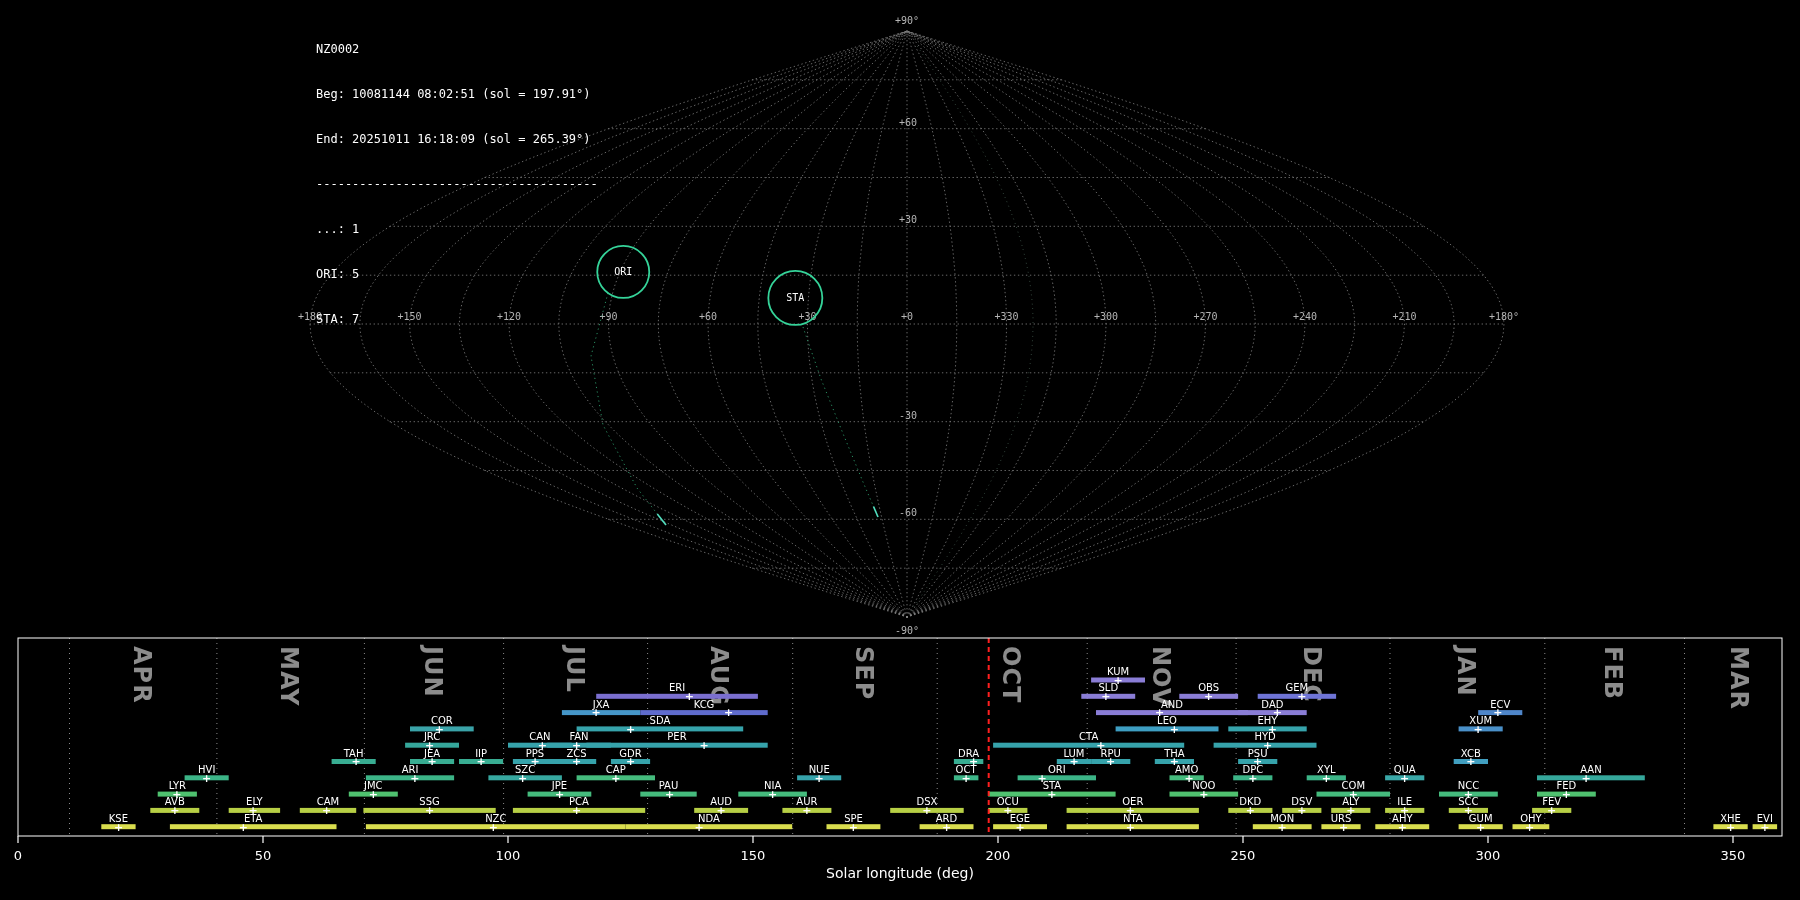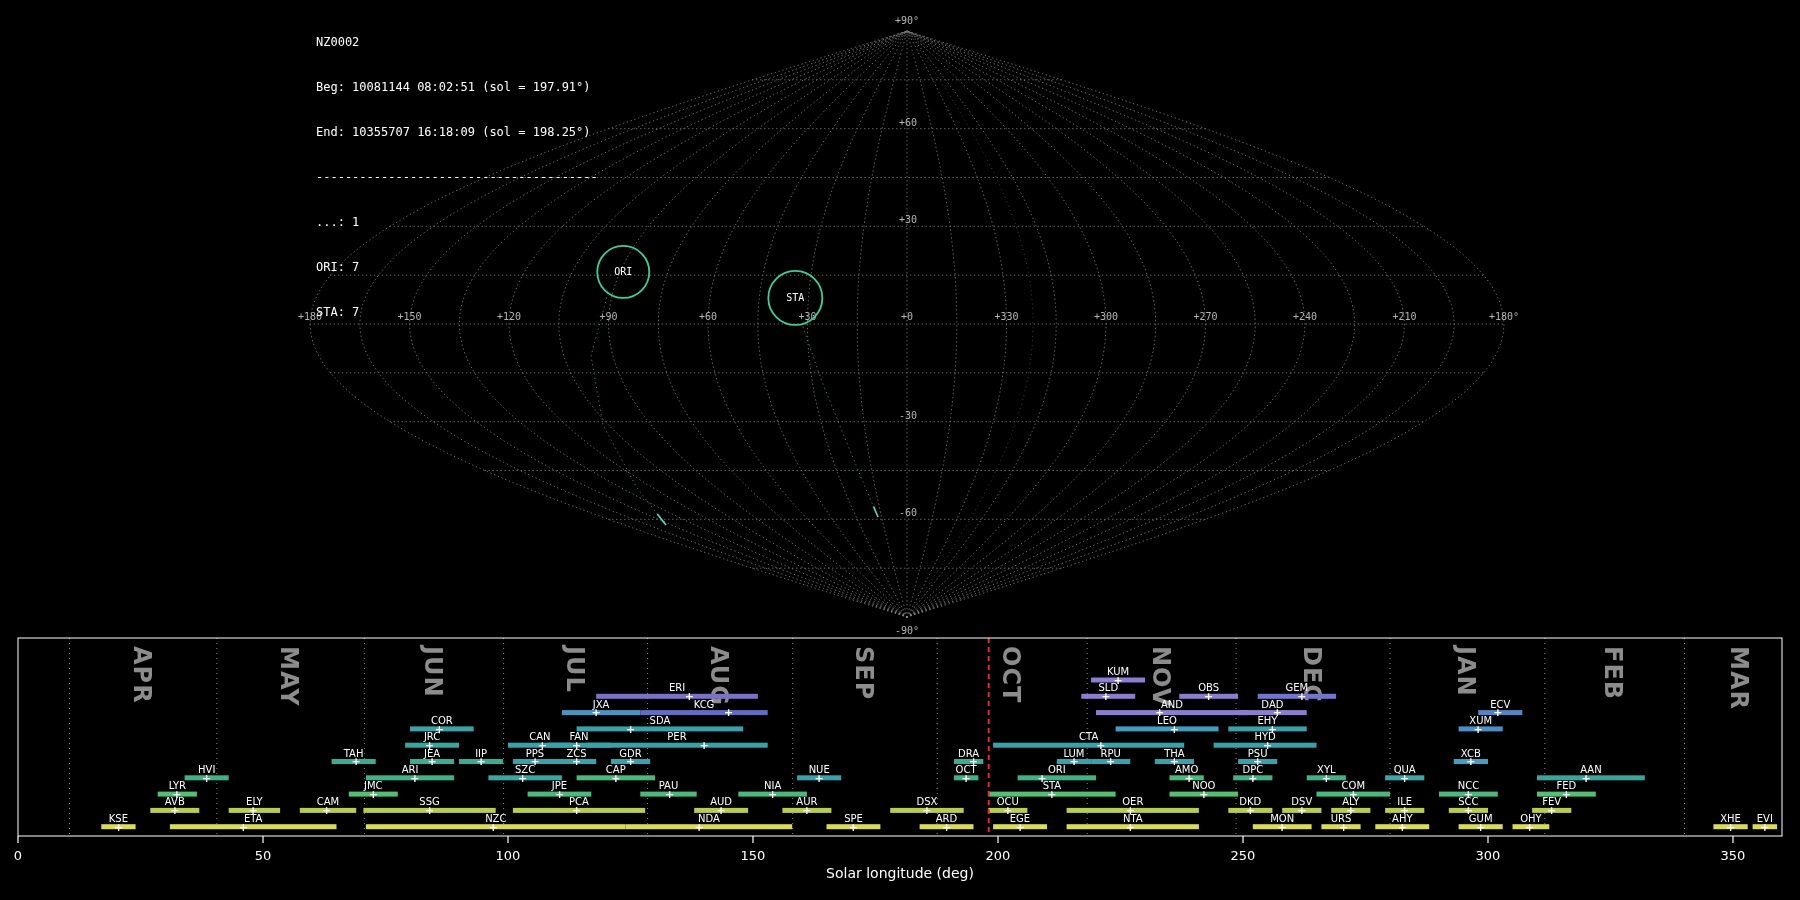--- a/index.html
+++ b/index.html
@@ -1,41 +1,41 @@
 <!DOCTYPE html>
 <html><head>
 <meta charset="utf-8">
 <style>
   html,body{margin:0;padding:0;background:#000;}
   body{width:1800px;height:900px;position:relative;overflow:hidden;
        font-family:"DejaVu Sans",sans-serif;}
   #scene{position:absolute;left:0;top:0;}
   .info-panel{
-    position:absolute;left:316px;top:5px;color:#fff;
+    position:absolute;left:316px;top:12px;color:#fff;
     font:12px/15px "DejaVu Sans Mono",monospace;white-space:pre;z-index:5;
   }
   .map-lbl{fill:#b5b5b5;font:10px "DejaVu Sans Mono",monospace;}
   .pole-lbl{fill:#b5b5b5;font:10px "DejaVu Sans Mono",monospace;text-anchor:middle;}
   .radiant-lbl{fill:#ffffff;font:10px "DejaVu Sans Mono",monospace;}
   .month-lbl{fill:#8c8c8c;font:700 24px "DejaVu Sans",sans-serif;letter-spacing:1px;}
   .tick-lbl{fill:#ffffff;font:13px "DejaVu Sans",sans-serif;}
   .axis-title{fill:#ffffff;font:14px "DejaVu Sans",sans-serif;}
   .shower-lbl{fill:#ffffff;font:10px "DejaVu Sans",sans-serif;}
   .peak-marker{fill:#ffffff;font:700 11px "DejaVu Sans",sans-serif;}
 </style>
 </head>
 <body>
 
 <div class="info-panel">
   <div>NZ0002</div>
   <div>Beg: 10081144 08:02:51 (sol = 197.91°)</div>
-  <div>End: 10355707 16:18:09 (sol = 198.25°)</div>
+  <div>End: 20251011 16:18:09 (sol = 265.39°)</div>
   <div>---------------------------------------</div>
   <div>...: 1</div>
-  <div>ORI: 7</div>
+  <div>ORI: 5</div>
   <div>STA: 7</div>
 </div>
 
 <svg id="scene" width="1800" height="900" viewBox="0 0 1800 900">
   <text x="907" y="24" class="pole-lbl">+90°</text>
   <text x="907" y="634" class="pole-lbl">-90°</text>
   <text x="900" y="878" class="axis-title" text-anchor="middle">Solar longitude (deg)</text>
 <g fill="none" stroke="#999999" stroke-width="0.8" stroke-dasharray="0.6 3.4" stroke-linecap="round" opacity="0.85">
       <path d="M907.0 617.0L875.8 607.2L844.6 597.5L813.6 587.7L782.9 577.9L752.5 568.2L722.5 558.4L693.1 548.6L664.2 538.9L636.0 529.1L608.5 519.3L581.9 509.6L556.1 499.8L531.3 490.0L507.5 480.3L484.9 470.5L463.3 460.7L443.0 451.0L424.0 441.2L406.3 431.4L390.0 421.7L375.1 411.9L361.6 402.1L349.7 392.4L339.2 382.6L330.3 372.8L323.0 363.1L317.4 353.3L313.3 343.5L310.8 333.8L310.0 324.0L310.8 314.2L313.3 304.5L317.4 294.7L323.0 284.9L330.3 275.2L339.2 265.4L349.7 255.6L361.6 245.9L375.1 236.1L390.0 226.3L406.3 216.6L424.0 206.8L443.0 197.0L463.3 187.3L484.9 177.5L507.5 167.7L531.3 158.0L556.1 148.2L581.9 138.4L608.5 128.7L636.0 118.9L664.2 109.1L693.1 99.4L722.5 89.6L752.5 79.8L782.9 70.1L813.6 60.3L844.6 50.5L875.8 40.8L907.0 31.0"></path>
       <path d="M907.0 617.0L878.4 607.2L849.8 597.5L821.4 587.7L793.2 577.9L765.4 568.2L737.9 558.4L710.9 548.6L684.4 538.9L658.6 529.1L633.4 519.3L608.9 509.6L585.3 499.8L562.6 490.0L540.8 480.3L520.0 470.5L500.3 460.7L481.7 451.0L464.3 441.2L448.0 431.4L433.1 421.7L419.4 411.9L407.1 402.1L396.1 392.4L386.5 382.6L378.4 372.8L371.7 363.1L366.5 353.3L362.7 343.5L360.5 333.8L359.8 324.0L360.5 314.2L362.7 304.5L366.5 294.7L371.7 284.9L378.4 275.2L386.5 265.4L396.1 255.6L407.1 245.9L419.4 236.1L433.1 226.3L448.0 216.6L464.3 206.8L481.7 197.0L500.3 187.3L520.0 177.5L540.8 167.7L562.6 158.0L585.3 148.2L608.9 138.4L633.4 128.7L658.6 118.9L684.4 109.1L710.9 99.4L737.9 89.6L765.4 79.8L793.2 70.1L821.4 60.3L849.8 50.5L878.4 40.8L907.0 31.0"></path>

